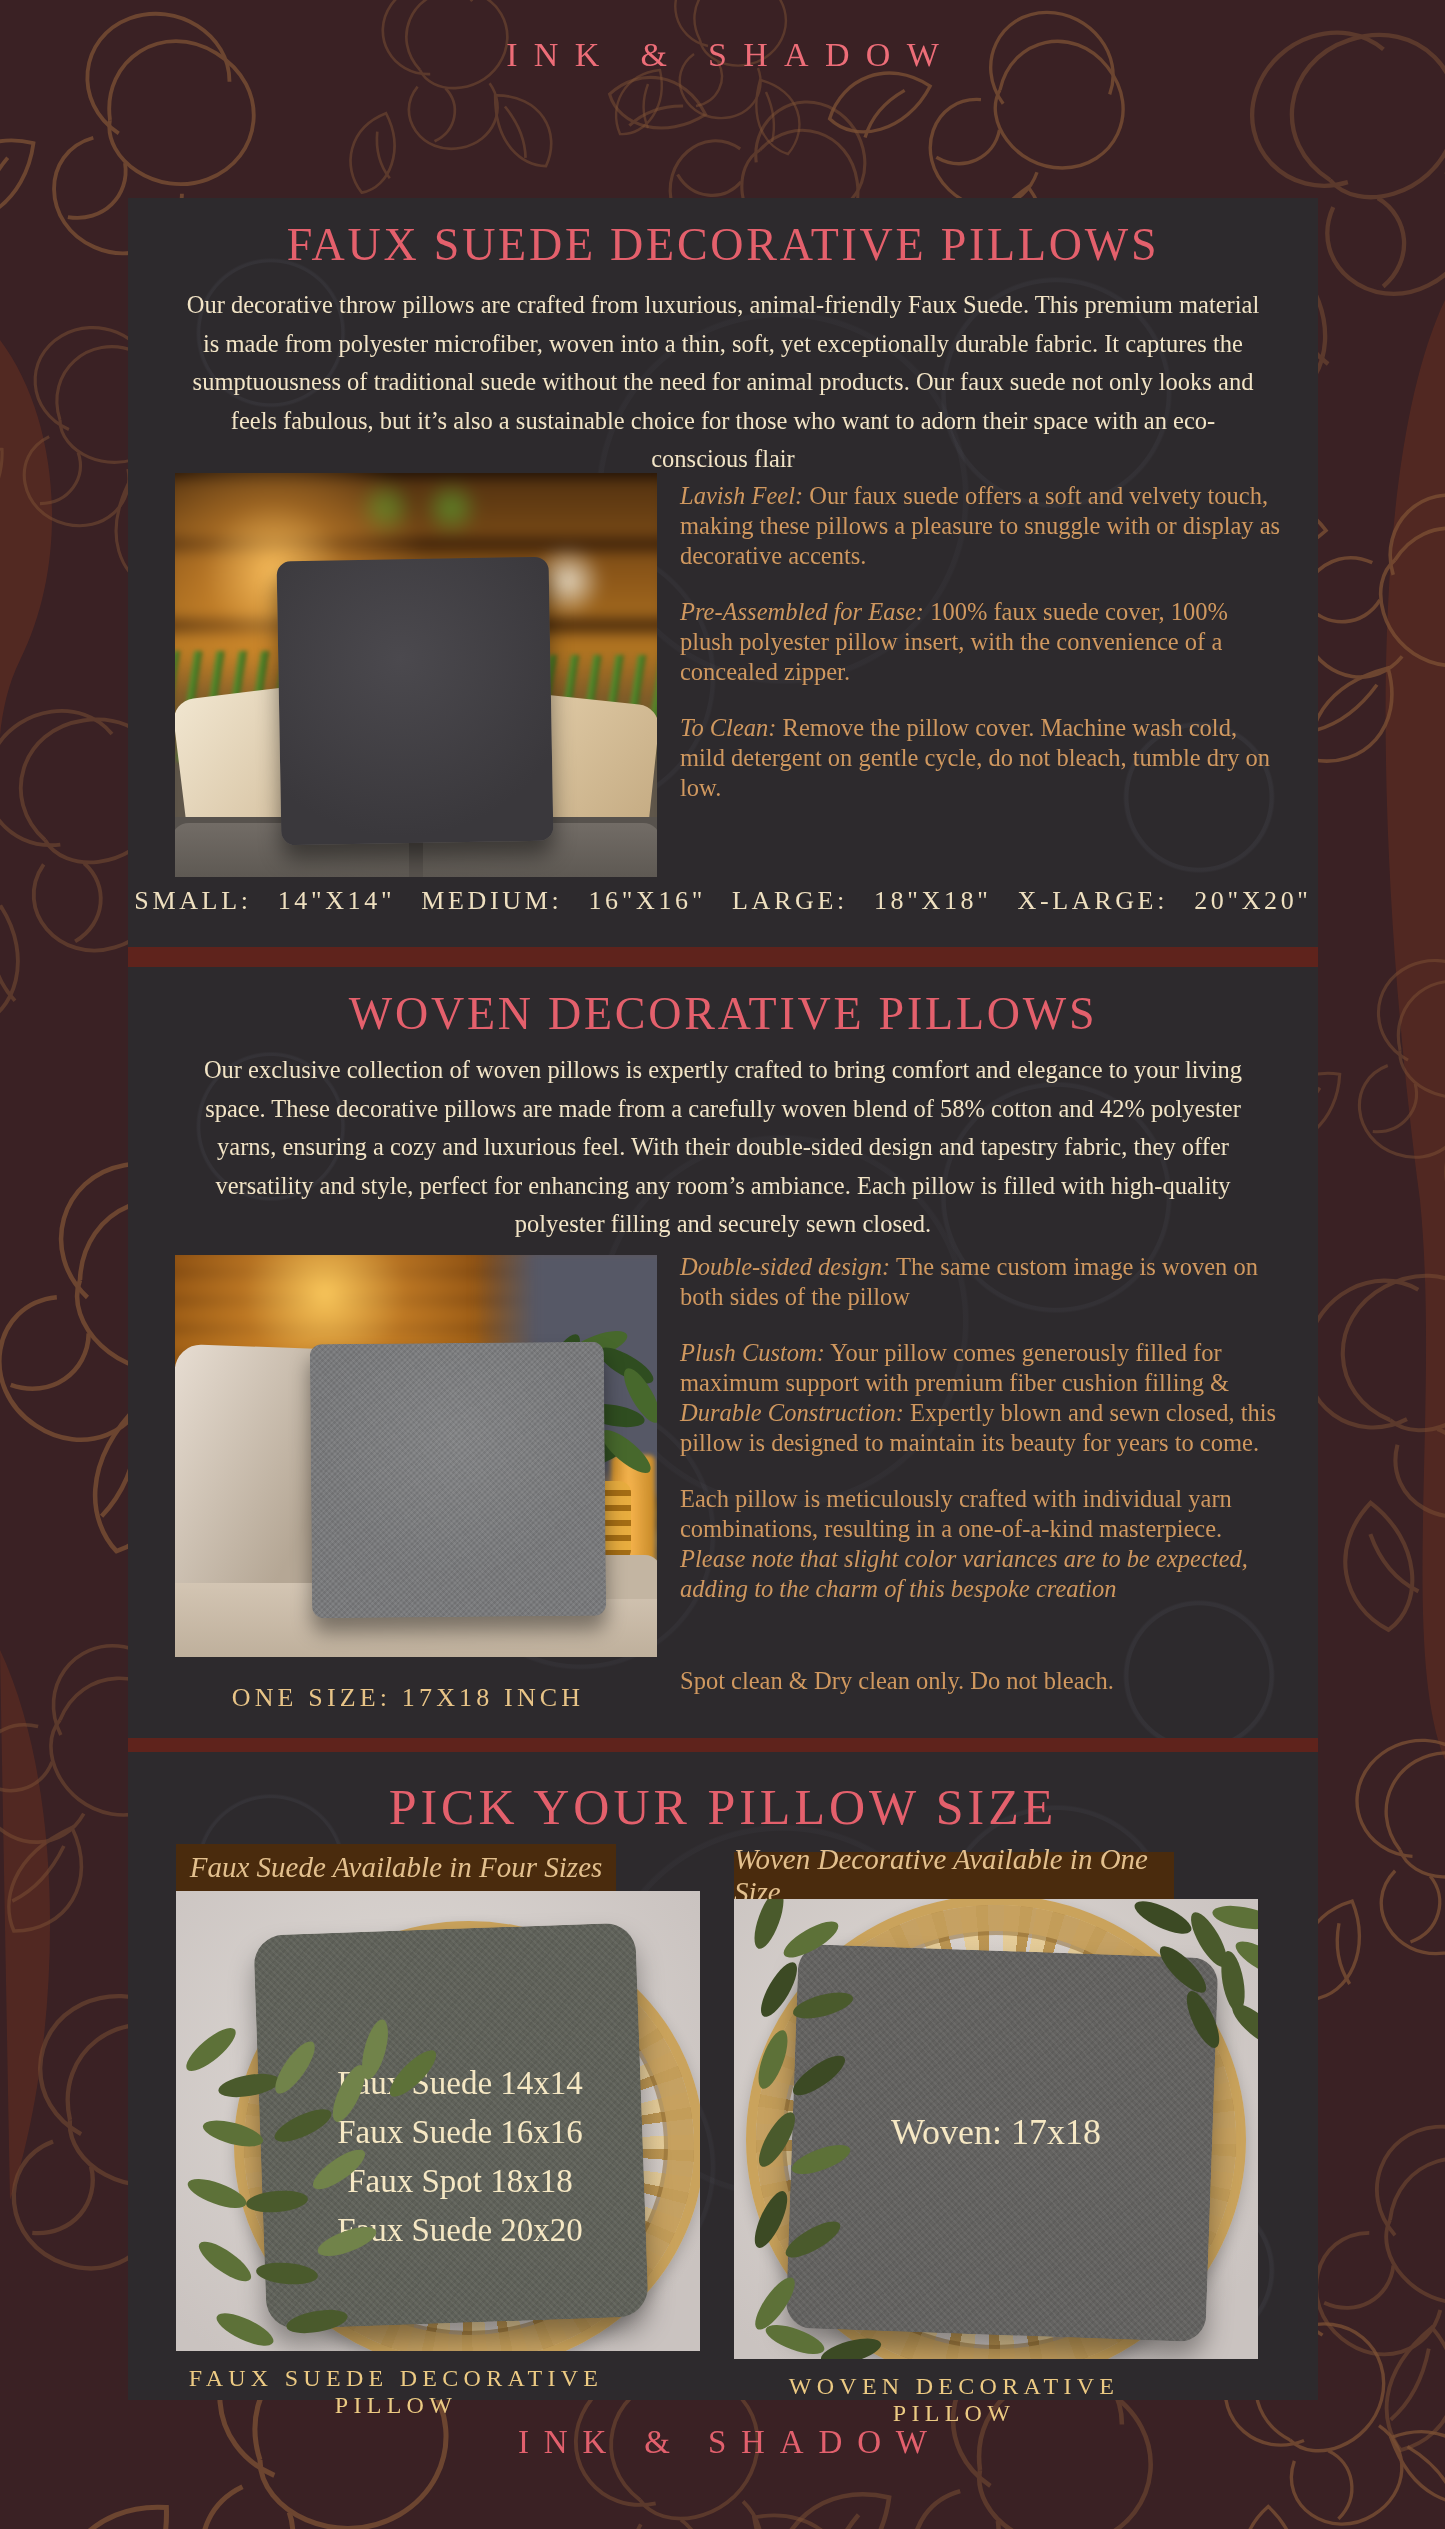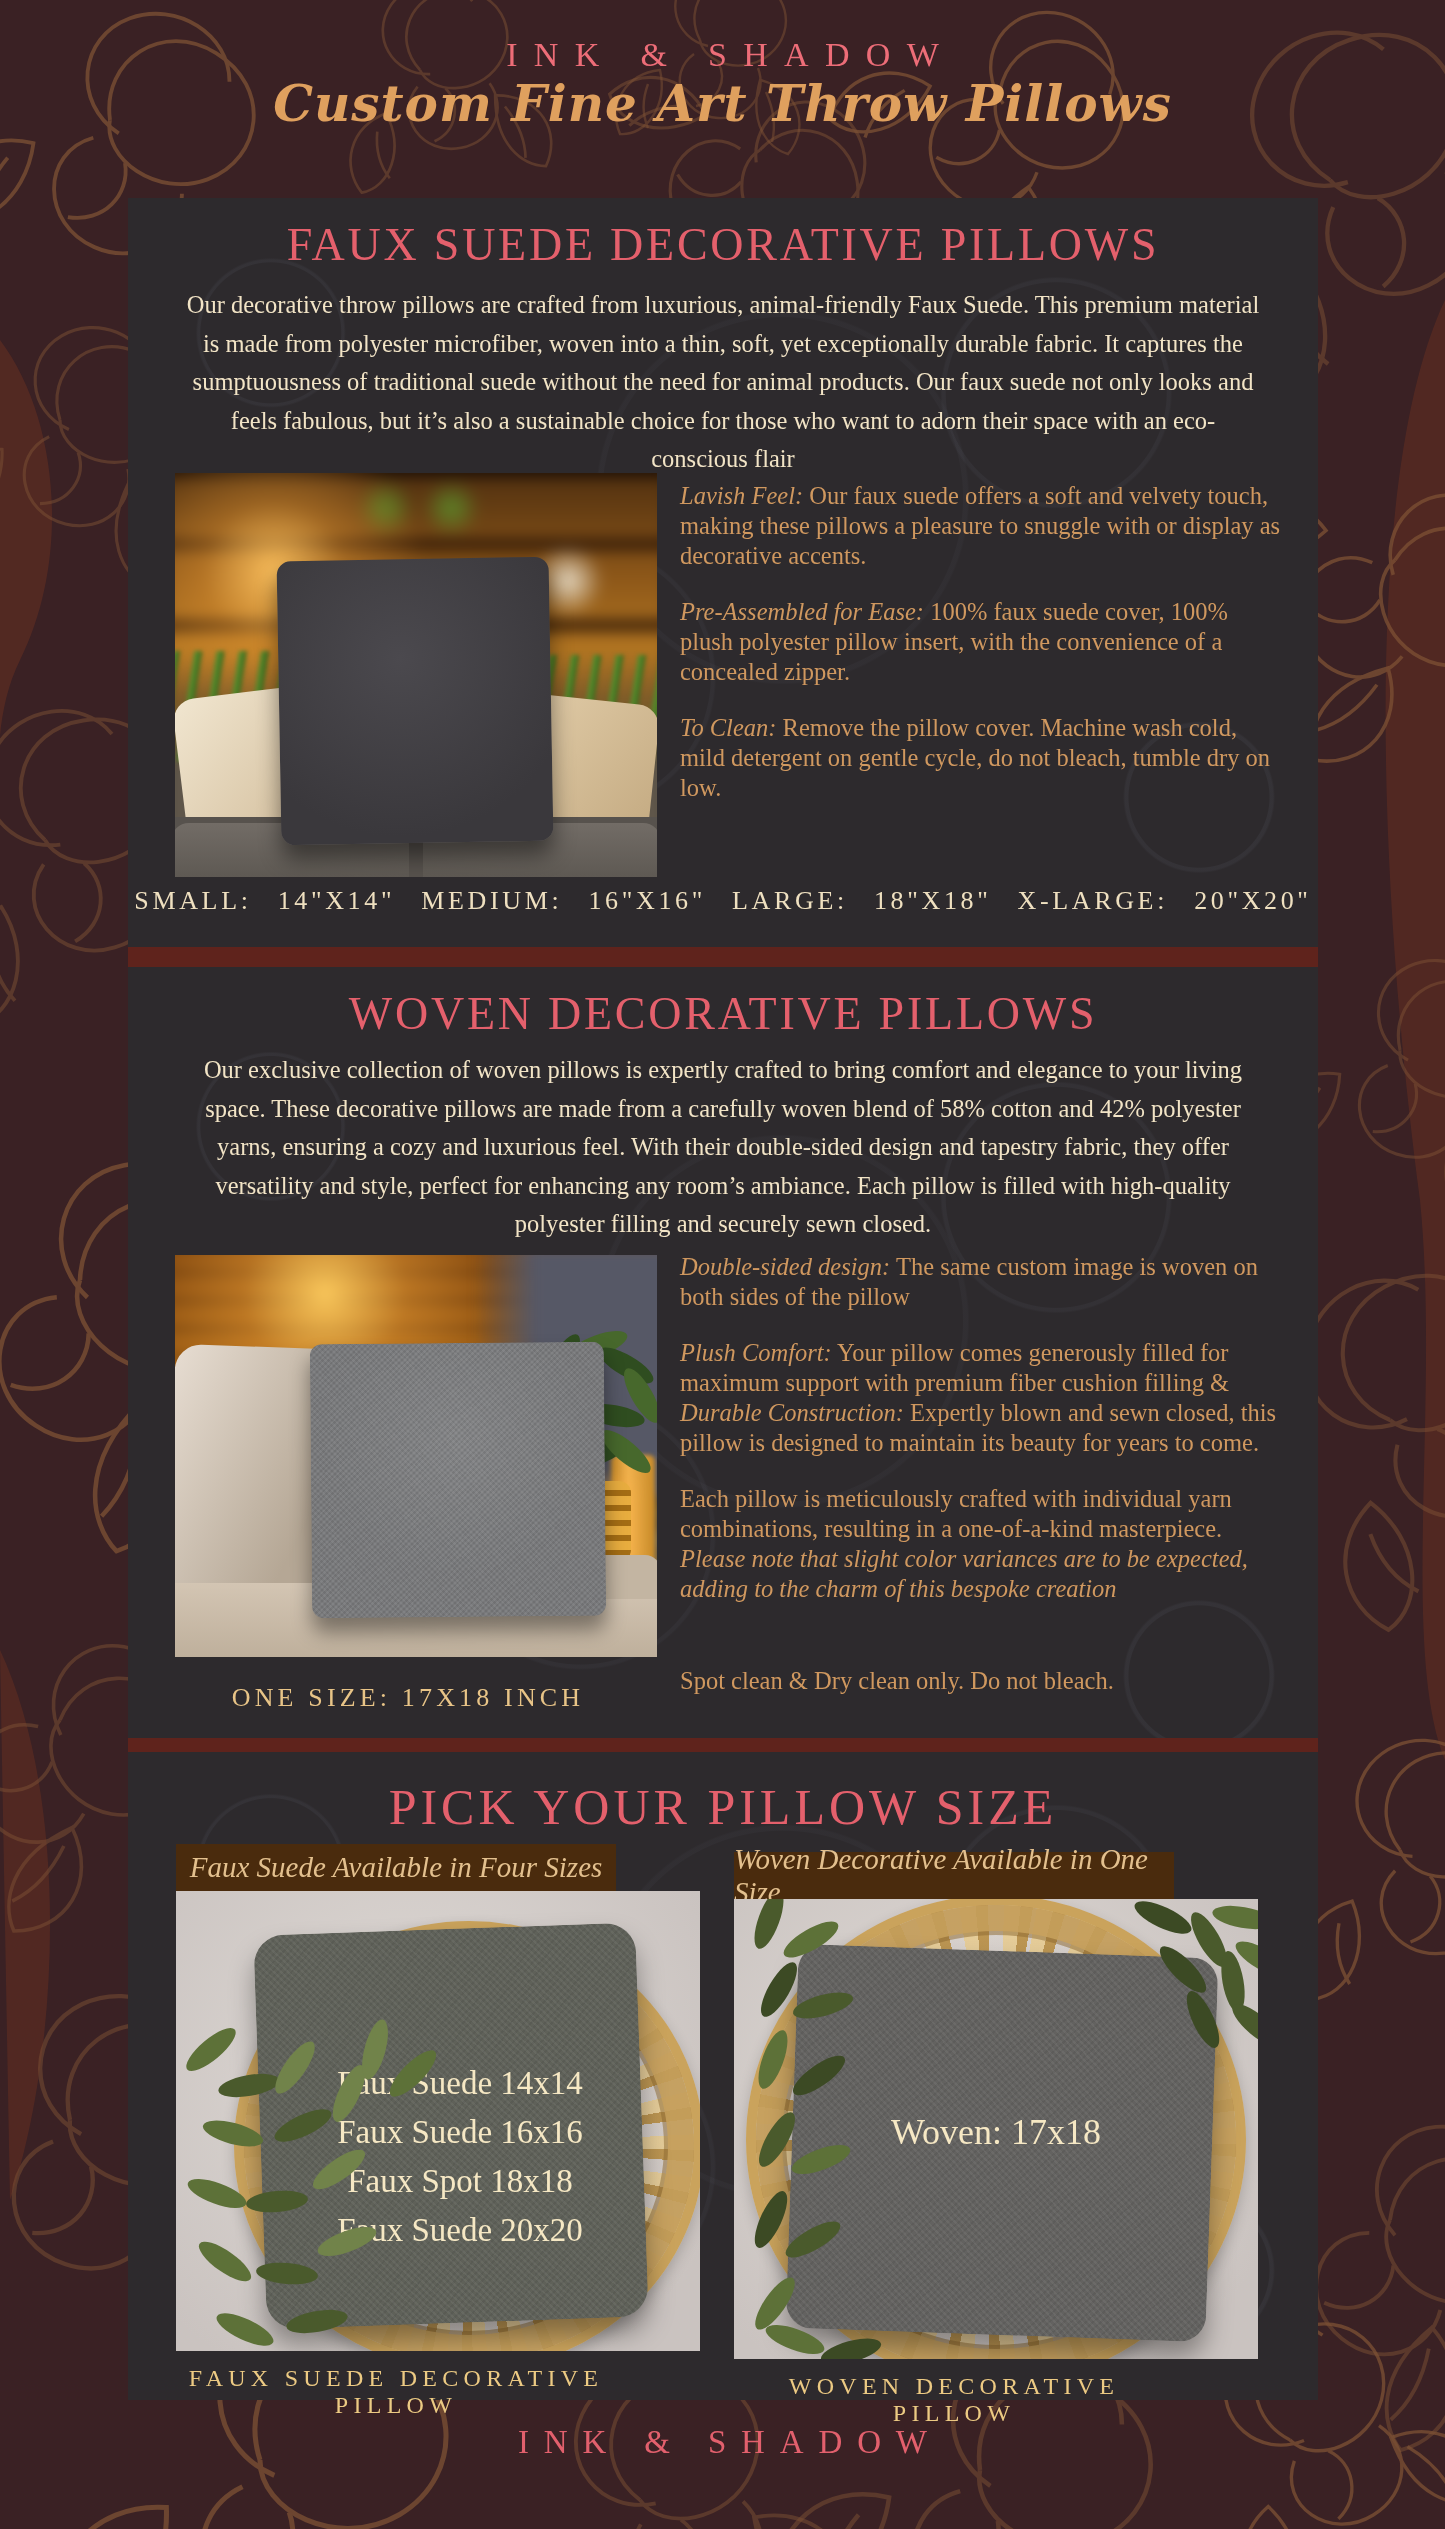--- a/index.html
+++ b/index.html
@@ -198,21 +198,20 @@
         <use href="#peony" transform="translate(1390 2220) rotate(35) scale(1.6)" opacity="0.5"></use>
         <use href="#peony" transform="translate(260 2460) rotate(10) scale(2.1)" opacity="0.75"></use>
         <use href="#peony" transform="translate(640 2500) rotate(-25) scale(1.6)" opacity="0.5"></use>
         <use href="#peony" transform="translate(980 2470) rotate(20) scale(1.9)" opacity="0.5"></use>
         <use href="#peony" transform="translate(1290 2440) rotate(-35) scale(1.4)" opacity="0.75"></use>
         <use href="#peony" transform="translate(700 40) rotate(0) scale(1)" opacity="0.5"></use>
       </g>
   </svg>
 
   <div class="brand-top">INK &amp; SHADOW</div>
-  <div class="brand-tagline">Custom Fine Art Throw Pillows</div>
 
   <section class="panel panel-faux">
     <h2 class="panel-heading">FAUX SUEDE DECORATIVE PILLOWS</h2>
     <p class="panel-intro">Our decorative throw pillows are crafted from luxurious, animal-friendly Faux Suede. This premium material is made from polyester microfiber, woven into a thin, soft, yet exceptionally durable fabric. It captures the sumptuousness of traditional suede without the need for animal products. Our faux suede not only looks and feels fabulous, but it’s also a sustainable choice for those who want to adorn their space with an eco-conscious flair</p>
 
     <div class="photo photo-living">
       <div class="abs ph1-back"></div>
       <div class="abs ph1-grass" style="left:-10px; top:178px; width:200px;"></div>
       <div class="abs ph1-grass" style="left:300px; top:182px; width:200px;"></div>
       <div class="abs pillow ph1-cream-l"></div>
@@ -253,21 +252,21 @@
           <div class="leaf" style="left: 420px; top: 186px; transform: rotate(40deg); background: rgb(71, 104, 44);"></div>
         </div>
       <div class="abs ph2-cream"></div>
       <div class="abs ph2-couch"></div>
       <div class="abs ph2-arm"></div>
       <div class="abs ph2-woven"></div>
     </div>
 
     <div class="features">
         <p><em>Double-sided design:</em><span> The same custom image is woven on both sides of the pillow</span></p>
-        <p><em>Plush Comfort:</em><span> Your pillow comes generously filled for maximum support with premium fiber cushion filling  &amp; </span><em>Durable Construction:</em><span> Expertly blown and sewn closed, this pillow is designed to maintain its beauty for years to come.</span></p>
+        <p><em>Plush Custom:</em><span> Your pillow comes generously filled for maximum support with premium fiber cushion filling  &amp; </span><em>Durable Construction:</em><span> Expertly blown and sewn closed, this pillow is designed to maintain its beauty for years to come.</span></p>
         <p><span>Each pillow is meticulously crafted with individual yarn combinations, resulting in a one-of-a-kind masterpiece. </span><em>Please note that slight color variances are to be expected, adding to the charm of this bespoke creation</em></p>
       </div>
     <div class="care-line">Spot clean &amp; Dry clean only. Do not bleach.</div>
     <div class="one-size-line">ONE SIZE: 17X18 INCH</div>
   </section>
 
   <div class="stripe stripe-2"></div>
 
   <section class="panel panel-picker">
     <h2 class="panel-heading">PICK YOUR PILLOW SIZE</h2>

